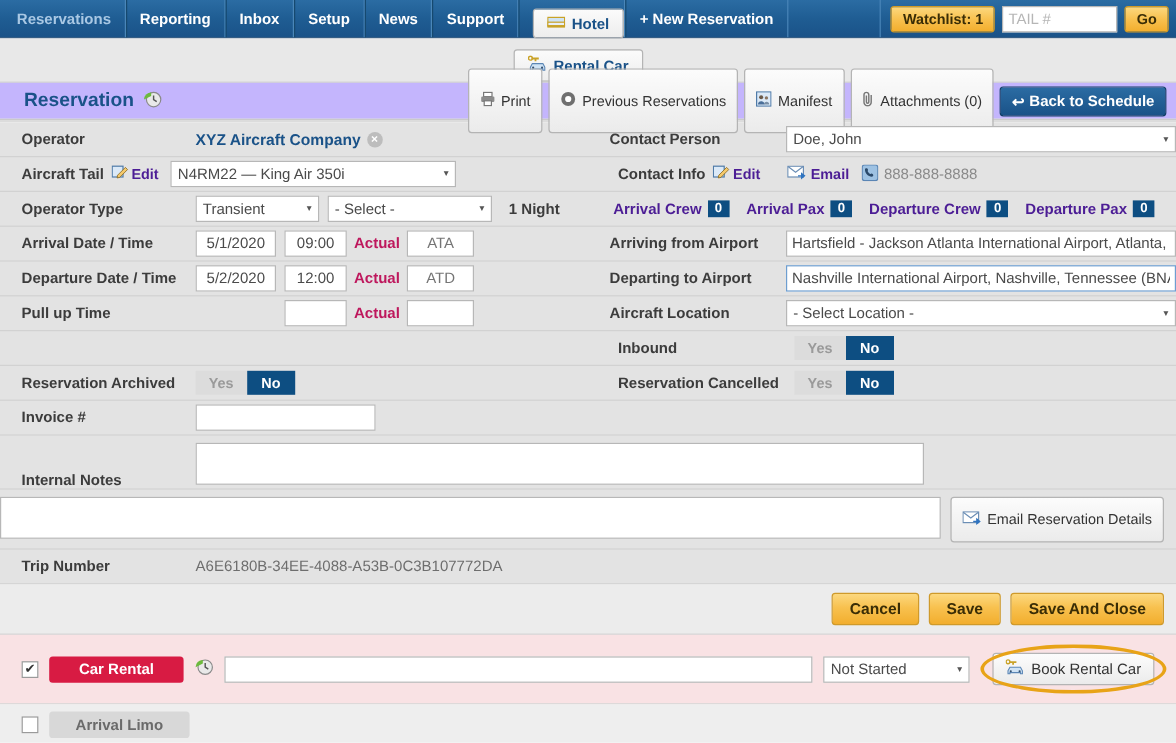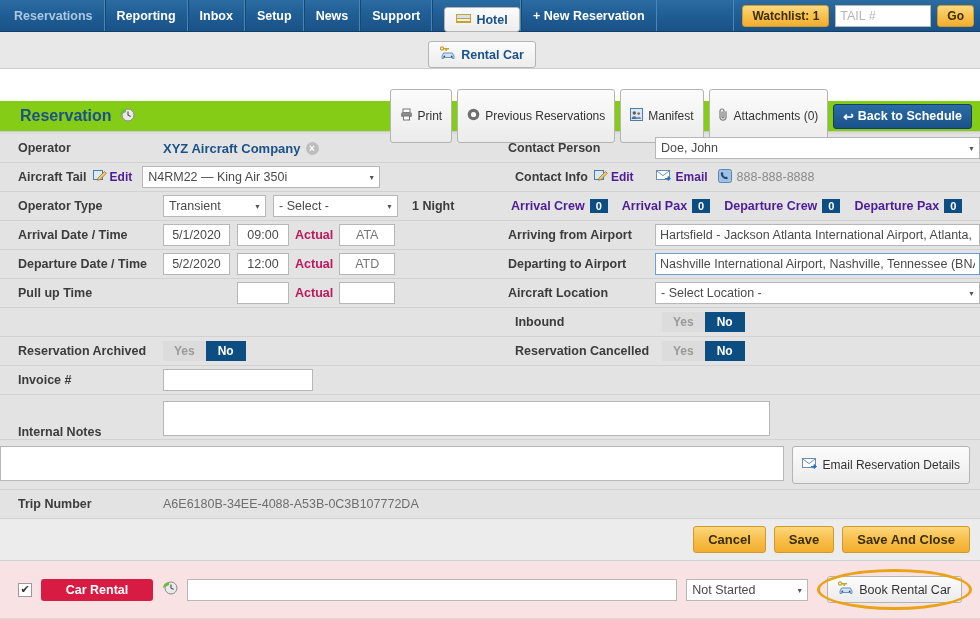--- a/index.html
+++ b/index.html
@@ -87,22 +87,21 @@
     padding: 4px 11px;
     cursor: pointer;
     white-space: nowrap;
   }
 
   
   .titlebar {
     height: 30px;
     display: flex; align-items: center;
     padding: 0 8px 0 20px;
-    background: #84cc16;
-    margin-top: 32px;
+    background: #c4b5fd;
   }
   .page-title {
     color: #1a5288;
     font-size: 16px;
     font-weight: bold;
     margin-right: 7px;
   }
   .titlebar .spacer { flex: 1; }
   .tb-btns { display: flex; align-items: center; gap: 5px; }
   .btn-tb {
@@ -485,21 +484,21 @@
           </svg>
       </span>
       <span style="color:#8a8a8a;font-size:12.5px">888-888-8888</span>
     </div>
   </div>
 
   <div class="row crew-row">
     <div class="col-l">
       <span class="lbl lblw1">Operator Type</span>
       <span class="sel" style="width:103px">Transient</span>
-      <span class="sel" style="width:125px;margin-left:7px">- Select -</span>
+      <span class="sel" style="width:137px;margin-left:7px">- Select -</span>
       <span class="nights">1 Night</span>
     </div>
     <div class="col-r" style="padding-left:14px">
       <span class="blue-link">Arrival Crew</span>
       <span class="badge">0</span>
       <span class="blue-link" style="margin-left:14px">Arrival Pax</span>
       <span class="badge">0</span>
       <span class="blue-link" style="margin-left:14px">Departure Crew</span>
       <span class="badge">0</span>
       <span class="blue-link" style="margin-left:14px">Departure Pax</span>

